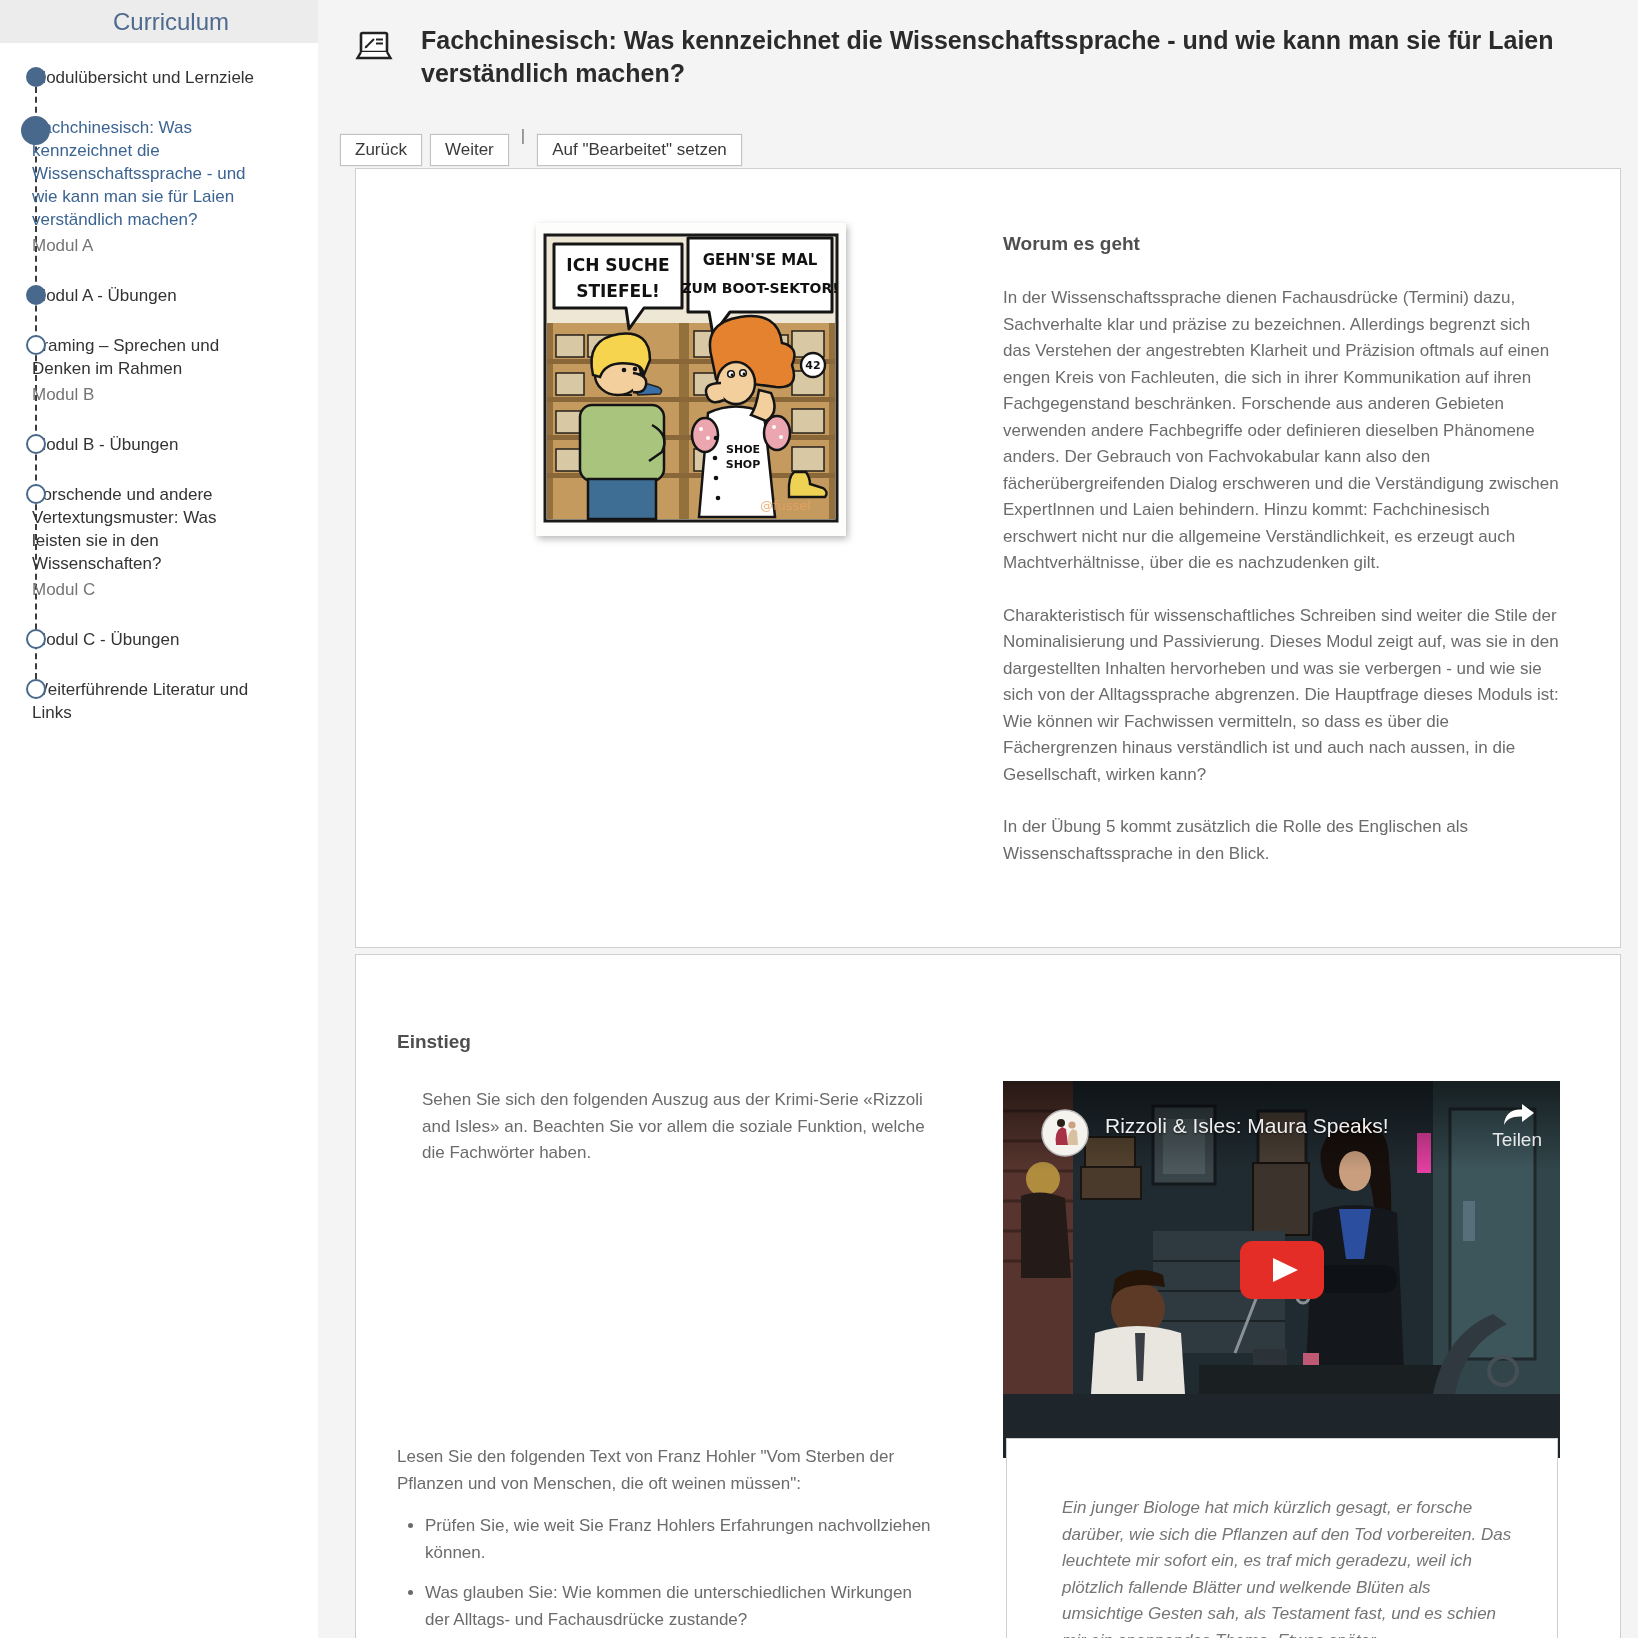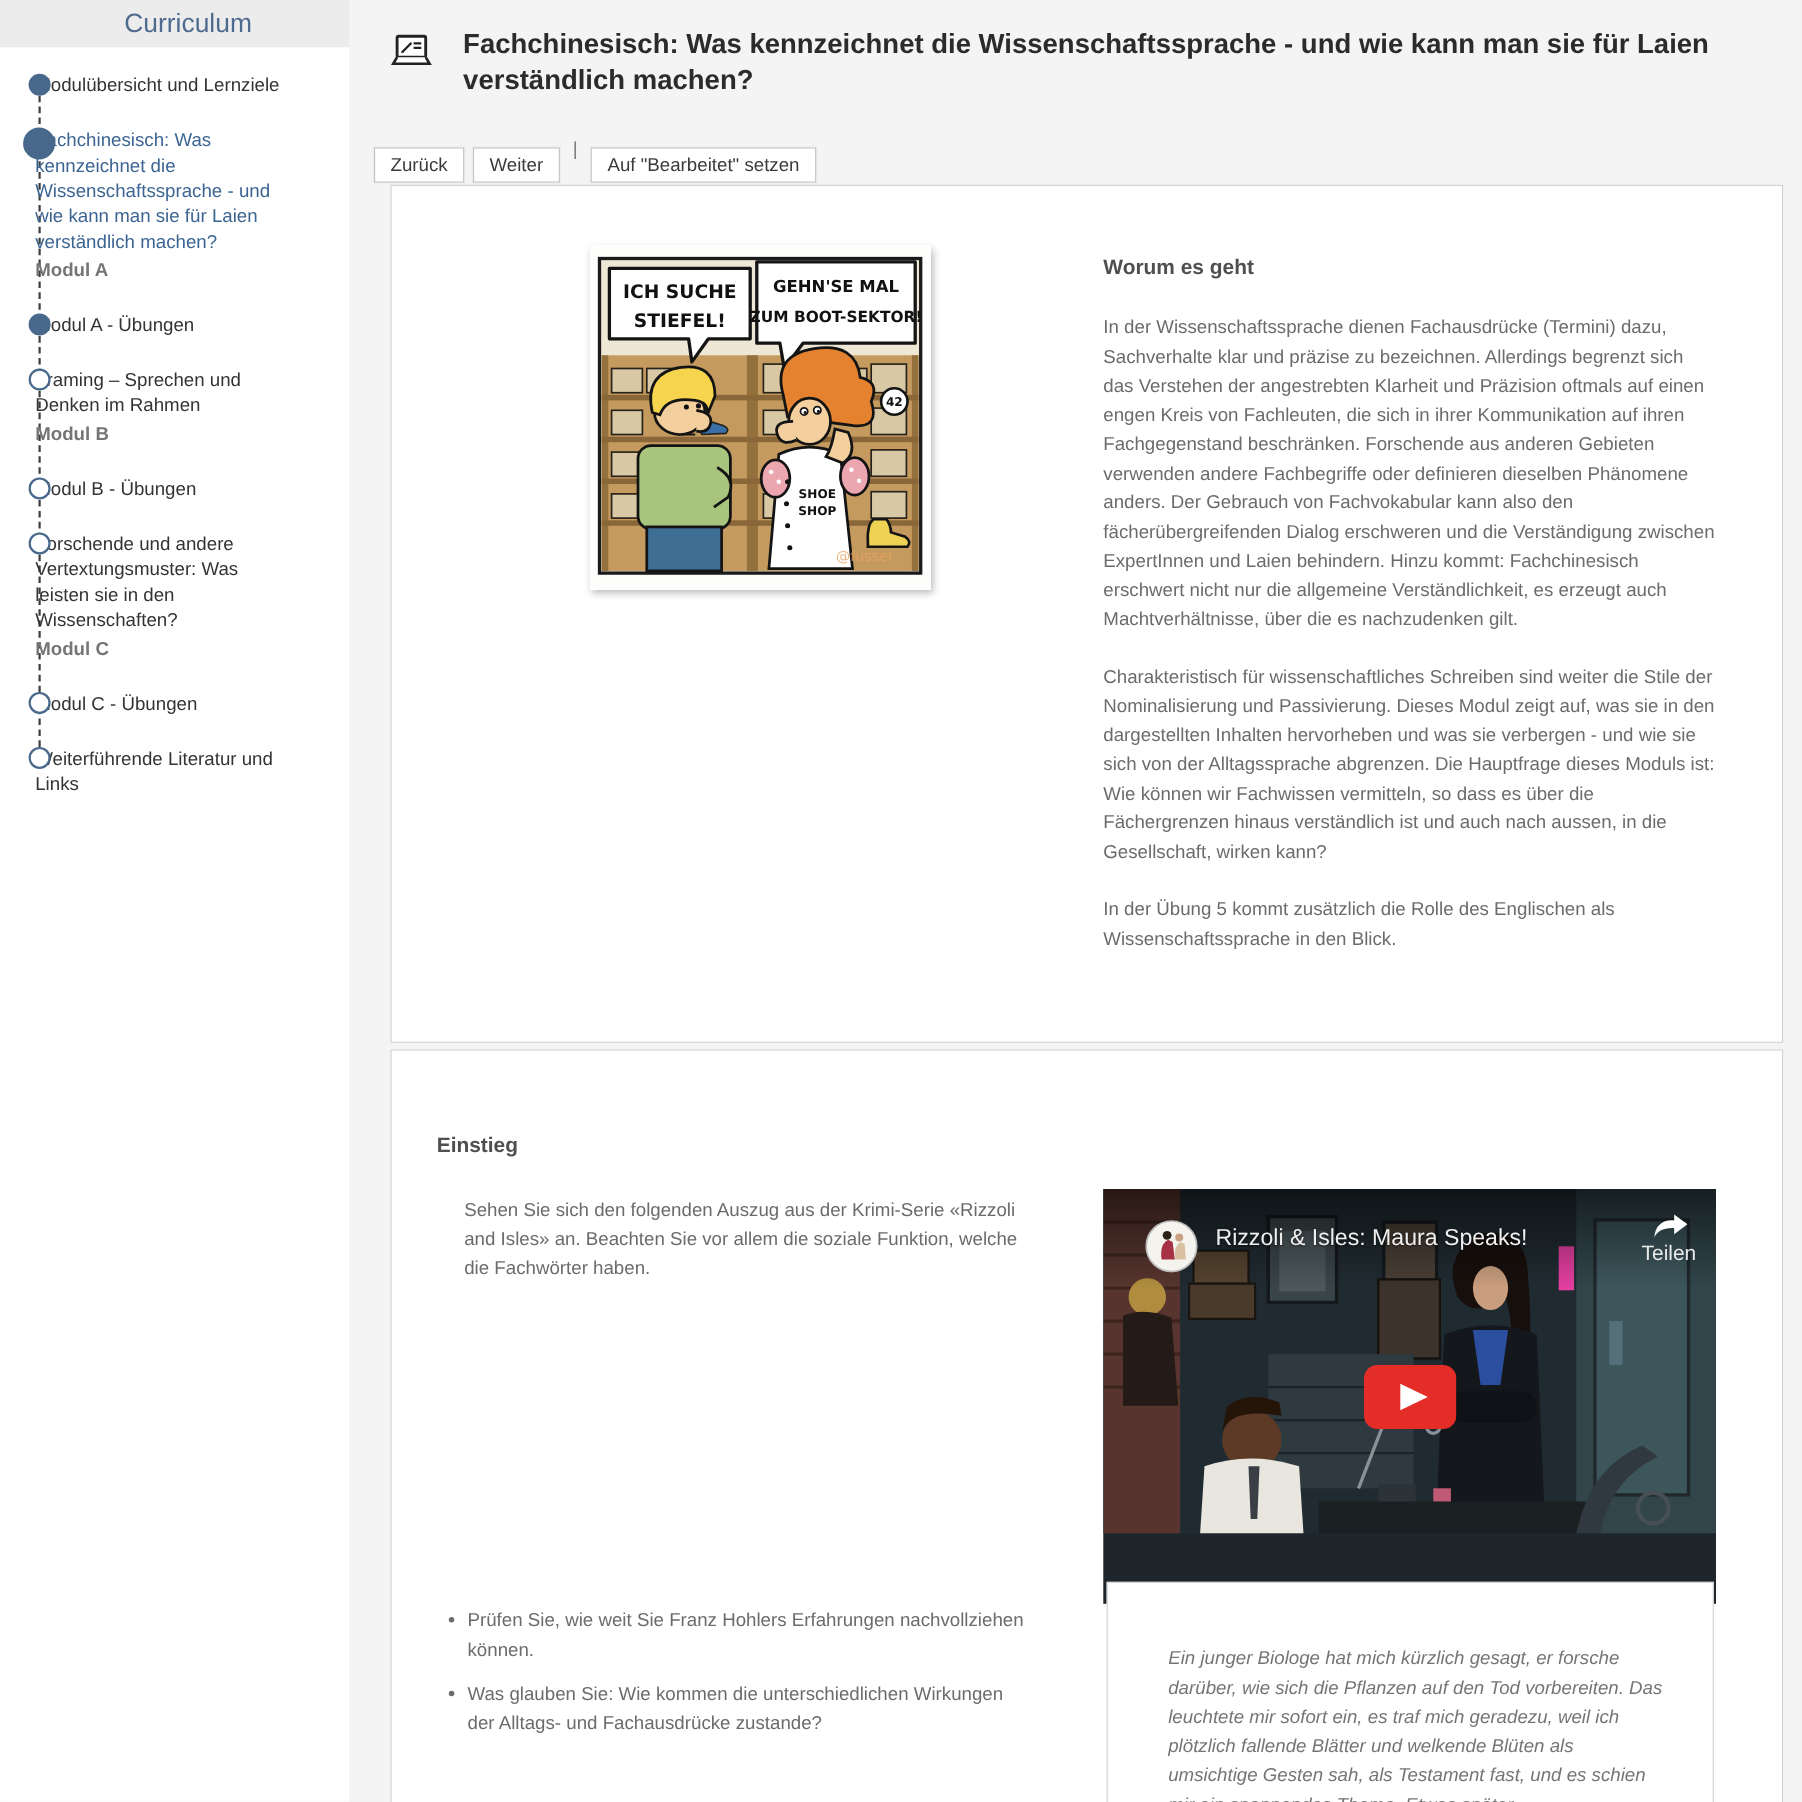--- a/index.html
+++ b/index.html
@@ -12,21 +12,21 @@
   .curr-list{list-style:none;margin:23px 0 0 0;padding:0;position:relative;}
   .curr-connector{position:absolute;left:35px;width:0;border-left:2px dashed #3c3c3c;z-index:0;}
   .curr-item{position:relative;padding-left:32px;margin-bottom:27px;font-size:17px;
     line-height:23px;color:#333;z-index:1;cursor:pointer;}
   .curr-item .dot{position:absolute;left:26px;top:1px;width:20px;height:20px;border-radius:50%;
     background:#48688c;border:2.5px solid #48688c;box-sizing:border-box;}
   .curr-item.open .dot{background:#fff;}
   .curr-item.active .dot{width:29px;height:29px;left:21px;top:0;}
   .curr-item.active .lbl{color:#3c6492;}
   .curr-item .lbl{display:block;max-width:232px;}
-  .curr-item .sub{display:block;color:#757575;margin-top:3px;font-weight:bold;}
+  .curr-item .sub{display:block;color:#757575;margin-top:3px;}
   
   .main{position:absolute;left:318px;top:0;width:1320px;height:1638px;background:#f4f4f4;}
   .page-header{position:absolute;left:37px;top:24px;width:1250px;}
   .hdr-icon{position:absolute;left:0;top:6px;}
   .page-title{position:absolute;left:66px;top:0;width:1150px;margin:0;font-size:25px;
     line-height:33px;font-weight:bold;color:#2b2b2b;}
   .toolbar{position:absolute;left:22px;top:106px;display:flex;align-items:center;gap:8px;}
   .btn{background:#fff;border:1px solid #c2c2c2;box-shadow:0 0 0 1px #ececec;color:#3a3a3a;
     font-size:17px;font-family:inherit;padding:5px 14px;cursor:pointer;margin-top:28px;}
   .tb-sep{color:#777;font-size:17px;margin:0 4px;}
@@ -234,20 +234,21 @@
   </section>
 
   <section class="box box2">
 
     <div class="col-left">
       <h2 class="sec-h">Einstieg</h2>
       <p class="para">Sehen Sie sich den folgenden Auszug aus der Krimi-Serie «Rizzoli and Isles» an. Beachten Sie vor allem die soziale Funktion, welche die Fachwörter haben.</p>
     </div>
 
     <div class="col-left2">
+      <p class="para" style="margin-top:0">Lesen Sie den folgenden Text von Franz Hohler "Vom Sterben der Pflanzen und von Menschen, die oft weinen müssen":</p>
       <ul class="bullets">
         <li>Prüfen Sie, wie weit Sie Franz Hohlers Erfahrungen nachvollziehen können.</li>
         <li>Was glauben Sie: Wie kommen die unterschiedlichen Wirkungen der Alltags- und Fachausdrücke zustande?</li>
       </ul>
     </div>
 
     <div class="video">
       <svg class="scene" width="557" height="313" viewBox="0 0 557 313" preserveAspectRatio="none">
         <rect width="557" height="313" fill="#26333a"></rect>
         <rect x="0" y="0" width="70" height="313" fill="#57352e"></rect>

